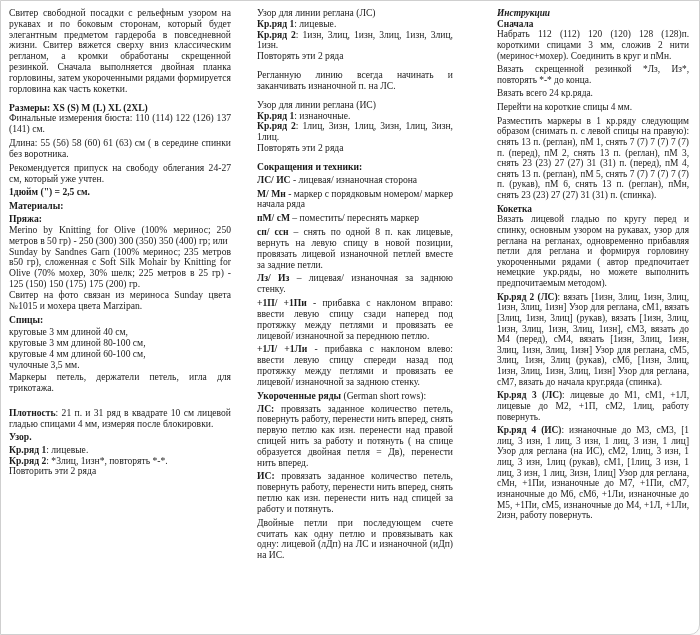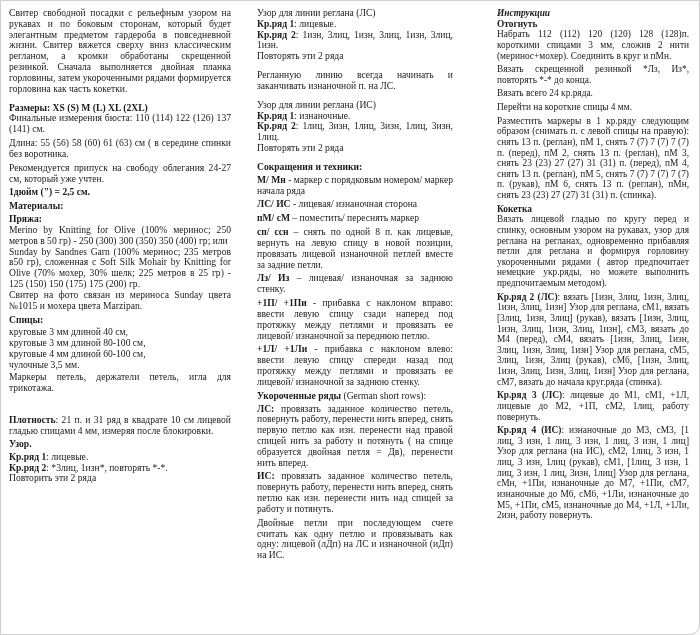--- a/index.html
+++ b/index.html
@@ -25,21 +25,21 @@
     overflow:hidden;
   }
   .col1{grid-column:1;}
   .col2{grid-column:3;}
   .col3{grid-column:5;font-size:9.4px;}
   .blk{margin:0 0 3px 0;padding:0;}
   .t{margin-bottom:0;}
   .p{margin-bottom:3px;}
   .ps{margin-bottom:8px;}
   .h{margin-top:1px;margin-bottom:2px;}
-  .h2{margin-top:22px;margin-bottom:2px;}
+  .h2{margin-top:15px;margin-bottom:2px;}
   b{font-weight:bold;}
   .i{font-style:italic;}
 </style>
 </head>
 <body>
 
 <div class="page">
   <div class="col col1">
       <p class="blk ps"><span>Свитер свободной посадки с рельефным узором на рукавах и по боковым сторонам, который будет элегантным предметом гардероба в повседневной жизни. Свитер вяжется сверху вниз классическим регланом, а кромки обработаны скрещенной резинкой. Сначала выполняется двойная планка горловины, затем укороченными рядами формируется горловина как часть кокетки.</span></p>
       <p class="blk t"><b>Размеры: XS (S) M (L) XL (2XL)</b></p>
@@ -68,35 +68,35 @@
       <p class="blk t"><span>Узор для линии реглана (ЛС)</span></p>
       <p class="blk t"><b>Кр.ряд 1</b><span>: лицевые.</span></p>
       <p class="blk t"><b>Кр.ряд 2</b><span>: 1изн, 3лиц, 1изн, 3лиц, 1изн, 3лиц, 1изн.</span></p>
       <p class="blk ps"><span>Повторять эти 2 ряда</span></p>
       <p class="blk ps"><span>Регланную линию всегда начинать и заканчивать изнаночной п. на ЛС.</span></p>
       <p class="blk t"><span>Узор для линии реглана (ИС)</span></p>
       <p class="blk t"><b>Кр.ряд 1</b><span>: изнаночные.</span></p>
       <p class="blk t"><b>Кр.ряд 2</b><span>: 1лиц, 3изн, 1лиц, 3изн, 1лиц, 3изн, 1лиц.</span></p>
       <p class="blk ps"><span>Повторять эти 2 ряда</span></p>
       <p class="blk h"><b>Сокращения и техники:</b></p>
+      <p class="blk p"><b>ЛС/ ИС</b><span>  - лицевая/ изнаночная сторона</span></p>
       <p class="blk p"><b>М/  Мн</b><span> - маркер с порядковым номером/ маркер начала ряда</span></p>
-      <p class="blk p"><b>ЛС/ ИС</b><span>  - лицевая/ изнаночная сторона</span></p>
       <p class="blk p"><b>пМ/ сМ</b><span> – поместить/ переснять маркер</span></p>
       <p class="blk p"><b>сп/ ссн</b><span> – снять по одной 8 п. как лицевые, вернуть на левую спицу в новой позиции, провязать лицевой изнаночной петлей  вместе за задние петли.</span></p>
       <p class="blk p"><b>Лз/ Из</b><span> – лицевая/ изнаночная за заднюю стенку.</span></p>
       <p class="blk p"><b>+1П/ +1Пи</b><span> - прибавка с наклоном вправо: ввести левую спицу сзади наперед под протяжку между петлями и провязать ее лицевой/ изнаночной за переднюю петлю.</span></p>
       <p class="blk p"><b>+1Л/ +1Ли</b><span> - прибавка с наклоном влево: ввести левую спицу спереди назад под протяжку между петлями и провязать ее лицевой/ изнаночной за заднюю стенку.</span></p>
       <p class="blk h"><b>Укороченные ряды</b><span> (German short rows):</span></p>
       <p class="blk p"><b>ЛС:</b><span> провязать заданное количество петель, повернуть работу, перенести нить вперед, снять первую петлю как изн. перенести над правой спицей нить за работу и потянуть ( на спице образуется двойная петля = Дв), перенести нить вперед.</span></p>
       <p class="blk p"><b>ИС:</b><span> провязать заданное количество петель, повернуть работу, перенести нить вперед, снять петлю как изн. перенести нить над спицей за работу и потянуть.</span></p>
       <p class="blk p"><span>Двойные петли при последующем счете считать как одну петлю и провязывать как одну: лицевой (лДп) на ЛС и изнаночной (иДп) на ИС.</span></p>
     </div>
   <div class="col col3">
       <p class="blk t"><b class="i">Инструкции</b></p>
-      <p class="blk t"><b>Отогнуть</b></p>
+      <p class="blk t"><b>Сначала</b></p>
       <p class="blk p"><span>Набрать  112 (112) 120 (120) 128 (128)п. короткими спицами 3 мм, сложив 2 нити (меринос+мохер).  Соединить в круг и пМн.</span></p>
       <p class="blk p"><span>Вязать скрещенной резинкой *Лз, Из*, повторять *-* до конца.</span></p>
       <p class="blk p"><span>Вязать всего 24 кр.ряда.</span></p>
       <p class="blk p"><span>Перейти на короткие спицы 4 мм.</span></p>
       <p class="blk p"><span>Разместить маркеры в 1 кр.ряду следующим образом (снимать п. с левой спицы на правую): снять 13 п. (реглан), пМ 1, снять 7 (7) 7 (7) 7 (7) п. (перед), пМ 2, снять 13 п. (реглан), пМ 3, снять 23 (23) 27 (27) 31 (31) п. (перед), пМ 4, снять 13 п. (реглан), пМ 5, снять 7 (7) 7 (7) 7 (7) п. (рукав), пМ 6, снять 13 п. (реглан), пМн, снять 23 (23) 27 (27) 31 (31) п. (спинка).</span></p>
       <p class="blk t"><b>Кокетка</b></p>
       <p class="blk p"><span>Вязать лицевой гладью по кругу перед и спинку, основным узором на рукавах, узор для реглана на регланах, одновременно прибавляя петли для реглана и формируя горловину укороченными рядами ( автор предпочитает немецкие укр.ряды, но можете выполнить предпочитаемым методом).</span></p>
       <p class="blk p"><b>Кр.ряд 2 (ЛС)</b><span>: вязать [1изн, 3лиц, 1изн, 3лиц, 1изн, 3лиц, 1изн] Узор для реглана, сМ1, вязать [3лиц, 1изн, 3лиц] (рукав), вязать [1изн, 3лиц, 1изн, 3лиц, 1изн, 3лиц, 1изн], сМ3, вязать до М4 (перед), сМ4, вязать [1изн, 3лиц, 1изн, 3лиц, 1изн, 3лиц, 1изн] Узор для реглана, сМ5, 3лиц, 1изн, 3лиц (рукав), сМ6, [1изн, 3лиц, 1изн, 3лиц, 1изн, 3лиц, 1изн] Узор для реглана, сМ7, вязать до начала круг.ряда (спинка).</span></p>
       <p class="blk p"><b>Кр.ряд  3  (ЛС)</b><span>: лицевые до М1, сМ1, +1Л, лицевые до М2, +1П, сМ2, 1лиц, работу повернуть.</span></p>
       <p class="blk p"><b>Кр.ряд 4 (ИС)</b><span>: изнаночные до М3, сМ3, [1 лиц, 3 изн, 1 лиц, 3 изн, 1 лиц, 3 изн, 1 лиц] Узор для реглана (на ИС), сМ2, 1лиц, 3 изн, 1 лиц, 3 изн, 1лиц (рукав), сМ1, [1лиц, 3 изн, 1 лиц, 3 изн, 1 лиц, 3изн, 1лиц] Узор для реглана, сМн, +1Пи, изнаночные до М7, +1Пи, сМ7, изнаночные до М6, сМ6, +1Ли, изнаночные до М5, +1Пи, сМ5, изнаночные до М4, +1Л, +1Ли, 2изн, работу повернуть.</span></p>

